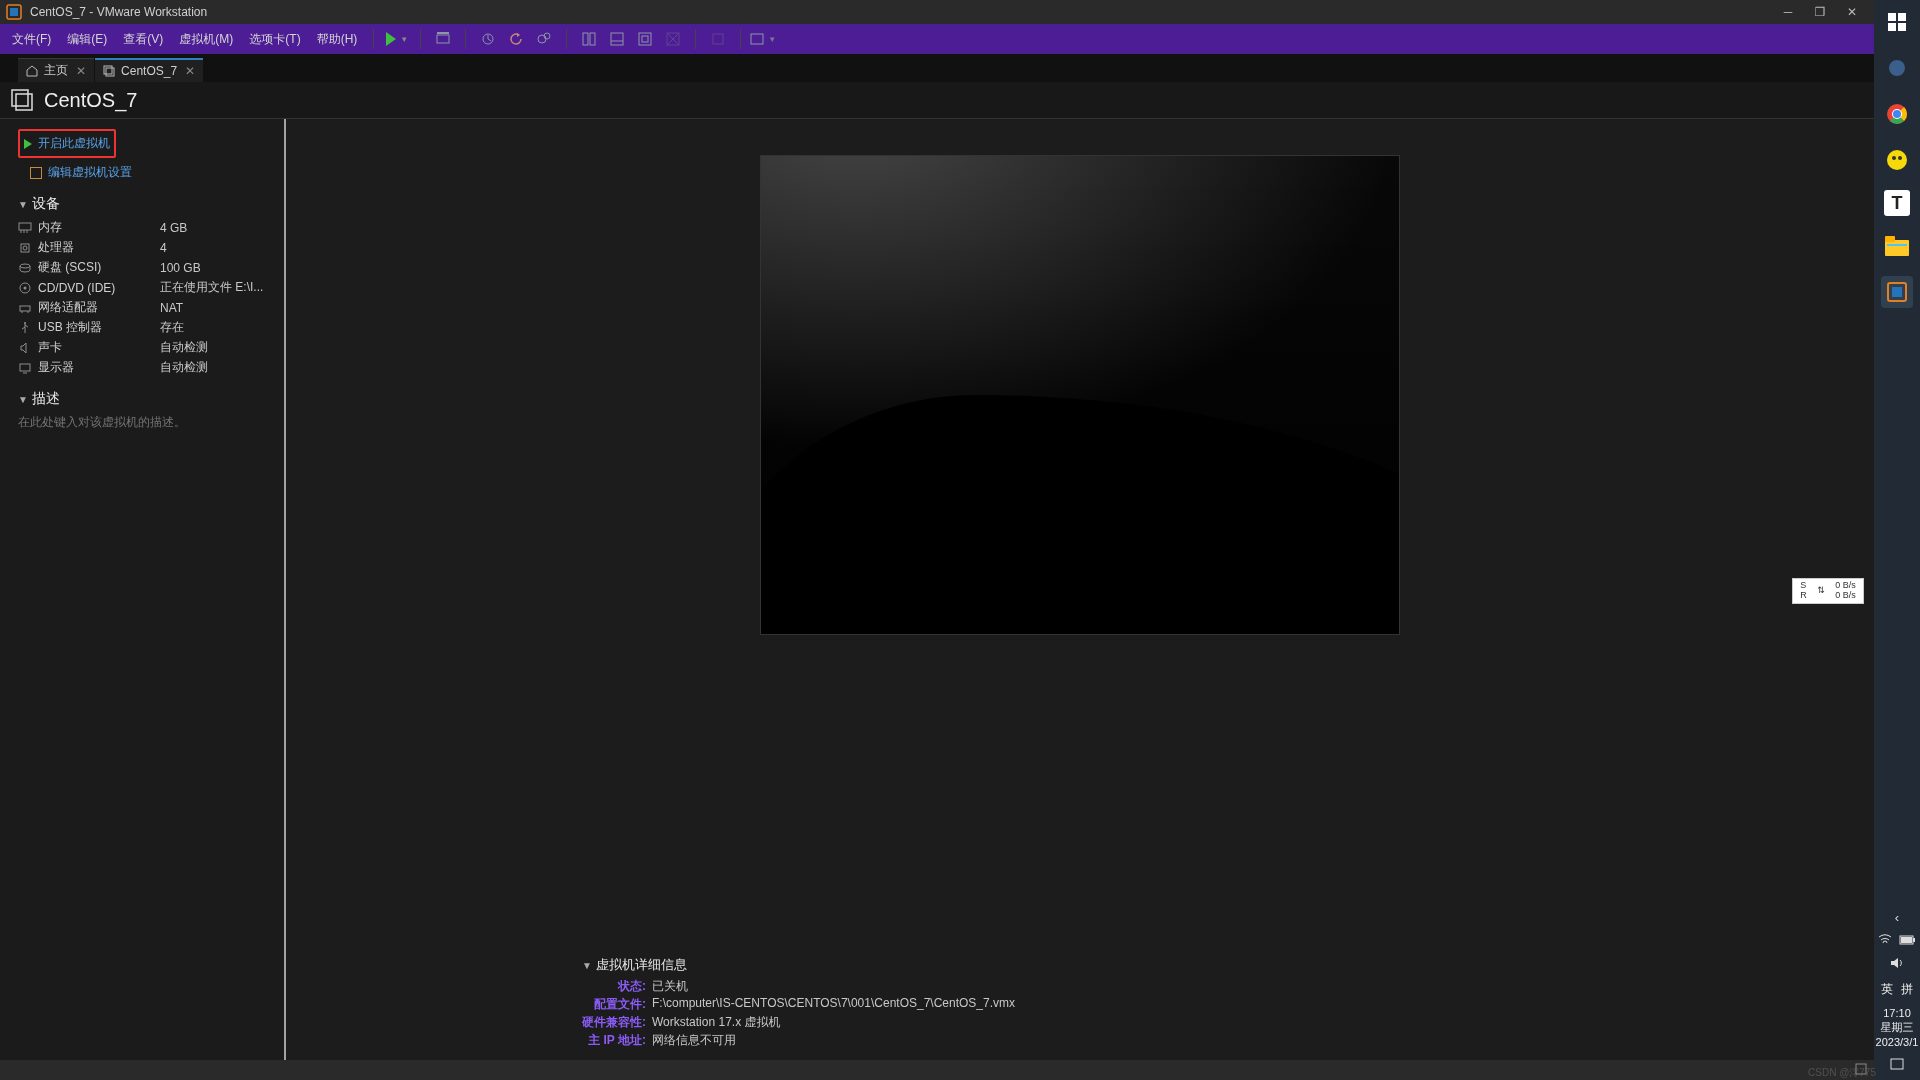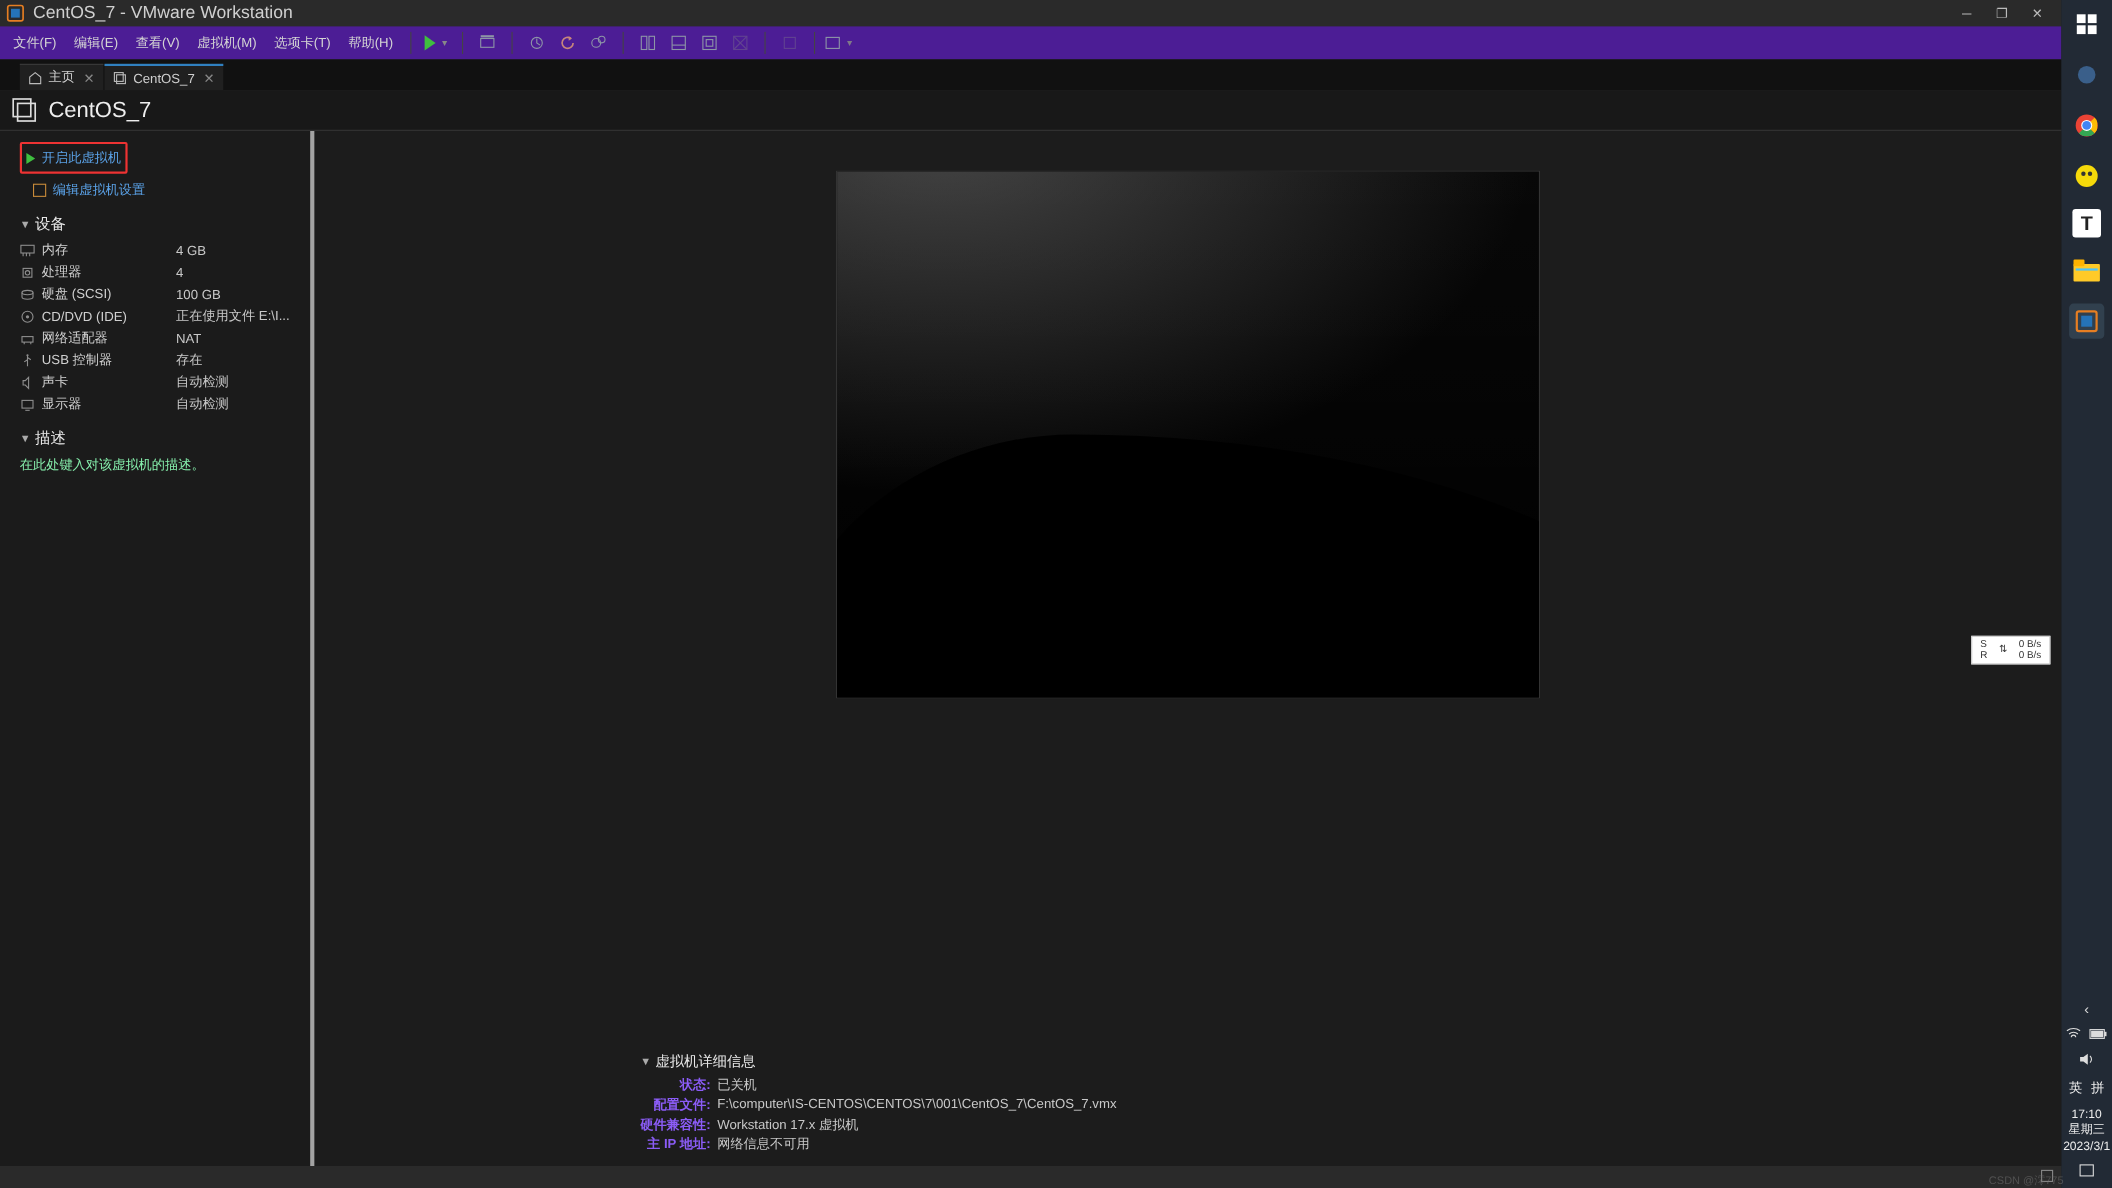--- a/index.html
+++ b/index.html
@@ -1,21 +1,21 @@
 <!DOCTYPE html>
 <html><head>
 <meta charset="utf-8">
 <style>
 * { margin:0; padding:0; box-sizing:border-box; font-family:"Microsoft YaHei","Segoe UI",sans-serif; }
 body { background:#1a1a1a; color:#ccc; font-size:12px; width:1920px; height:1080px; overflow:hidden; }
 .root { display:flex; width:100%; height:100%; }
 .main-area { flex:1; display:flex; flex-direction:column; background:#2a2a2a; }
 .titlebar { height:24px; background:#2a2a2a; display:flex; align-items:center; padding:0 6px; color:#d0d0d0; }
 .titlebar .logo { width:16px; height:16px; margin-right:8px; display:flex; align-items:center; justify-content:center; }
-.titlebar .title { font-size:16px; }
+.titlebar .title { font-size:12px; }
 .winbtns { margin-left:auto; display:flex; gap:0; }
 .winbtns div { width:32px; height:24px; display:flex; align-items:center; justify-content:center; color:#bbb; }
 
 .menubar { height:30px; background:#4c1d95; display:flex; align-items:center; padding:0 4px; border-bottom:none; }
 .menubar .menuitem { padding:4px 8px; color:#d4d4d4; cursor:default; }
 .toolbar-sep { width:1px; height:20px; background:#444; margin:0 8px; }
 .tool-icon { width:20px; height:20px; margin:0 4px; display:flex; align-items:center; justify-content:center; opacity:0.85; cursor:default; }
 .play-btn { display:flex; align-items:center; margin:0 4px; }
 .play-triangle { width:0; height:0; border-left:10px solid #3fbf3f; border-top:7px solid transparent; border-bottom:7px solid transparent; }
 .play-dd { margin-left:4px; font-size:8px; color:#888; }
@@ -24,35 +24,35 @@
 .tab { display:flex; align-items:center; height:24px; padding:0 8px; background:#202020; color:#cfcfcf; margin-right:1px; border-top:1px solid #3a3a3a; font-size:12px; }
 .tab.active { background:#202020; border-top:2px solid #3080c0; }
 .tab .tabicon { margin-right:6px; display:flex; }
 .tab .close { margin-left:8px; font-size:12px; color:#888; }
 
 .vm-header { height:36px; display:flex; align-items:center; background:#181818; padding-left:10px; }
 .vm-header .vmicon { width:24px; height:24px; margin-right:10px; }
 .vm-header h1 { font-size:20px; font-weight:400; color:#eee; }
 
 .content { flex:1; display:flex; background:#1b1b1b; border-top:1px solid #333; overflow:hidden; }
-.sidebar { width:286px; background:#1b1b1b; border-right:4px solid #a3a3a3; padding:10px 16px 8px 18px; overflow-y:auto; }
+.sidebar { width:286px; background:#1b1b1b; border-right:2px solid #a3a3a3; padding:10px 16px 8px 18px; overflow-y:auto; }
 .actions-box { border:2px solid #e33; border-radius:2px; padding:2px 4px; display:inline-flex; align-items:center; margin-bottom:4px; }
 .action-link { display:flex; align-items:center; color:#5aa1e6; font-size:12px; margin:2px 0; cursor:pointer; }
 .action-link .icn { margin-right:6px; display:flex; }
 .play-sm { width:0; height:0; border-left:8px solid #3fbf3f; border-top:5px solid transparent; border-bottom:5px solid transparent; }
 .edit-sm { width:12px; height:12px; border:1px solid #c98b3a; display:inline-block; }
 .action2 { margin-left:12px; }
 
 .section-header { display:flex; align-items:center; margin-top:14px; margin-bottom:6px; color:#e8e8e8; font-size:14px; }
 .section-header .arr { margin-right:4px; font-size:10px; color:#aaa; }
 .devrow { display:flex; align-items:center; margin:3px 0; color:#d0d0d0; font-size:12px; }
 .devrow .dicon { width:14px; height:14px; margin-right:6px; opacity:0.8; display:flex; align-items:center; justify-content:center; }
 .devrow .dlabel { width:122px; }
 .devrow .dval { color:#c8c8c8; }
-.desc-placeholder { color:#86efac; font-size:12px; margin-top:4px; }
+.desc-placeholder { color:#737373; font-size:12px; margin-top:4px; }
 
 .preview-area { flex:1; display:flex; flex-direction:column; background:#1c1c1c; position:relative; }
 .preview-canvas { position:absolute; left:50%; top:36px; transform:translateX(-50%); width:640px; height:480px; background:#000; border:1px solid #333; overflow:hidden; }
 .preview-shine { position:absolute; inset:0; background:
   radial-gradient(ellipse 900px 550px at 15% -8%, rgba(120,120,120,0.55), rgba(0,0,0,0) 60%),
   linear-gradient(to bottom, rgba(255,255,255,0.03), rgba(0,0,0,0));
 }
 .preview-curve { position:absolute; left:-10%; bottom:-30%; width:140%; height:80%; background:#000; border-radius:50% 110% 0 0 / 110% 120% 0 0; }
 
 .vm-details { position:absolute; left:296px; bottom:10px; font-size:12px; color:#ccc; }

